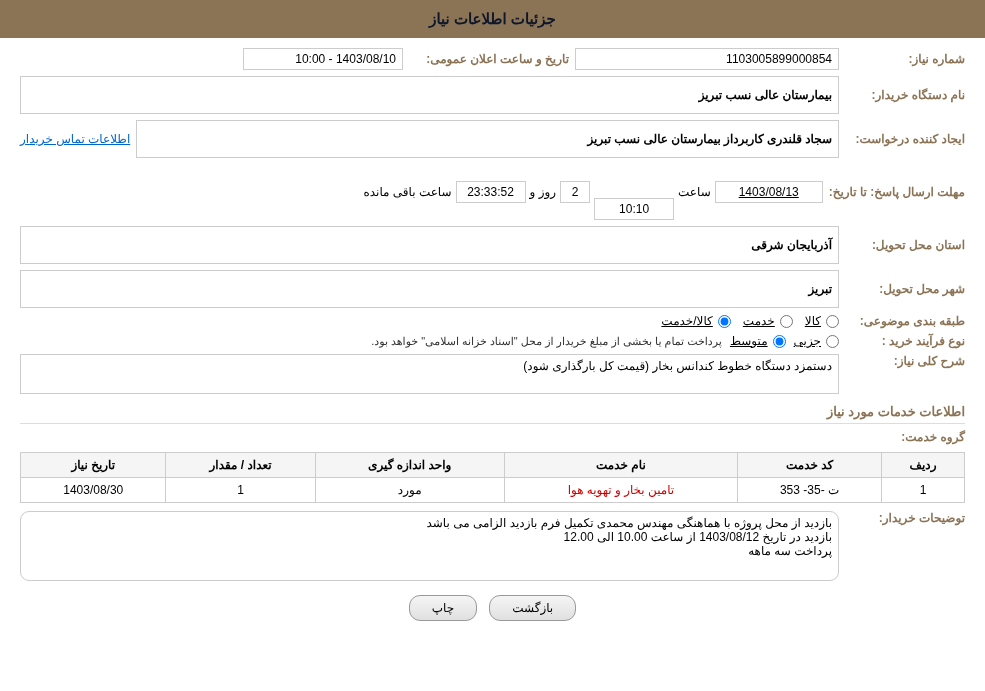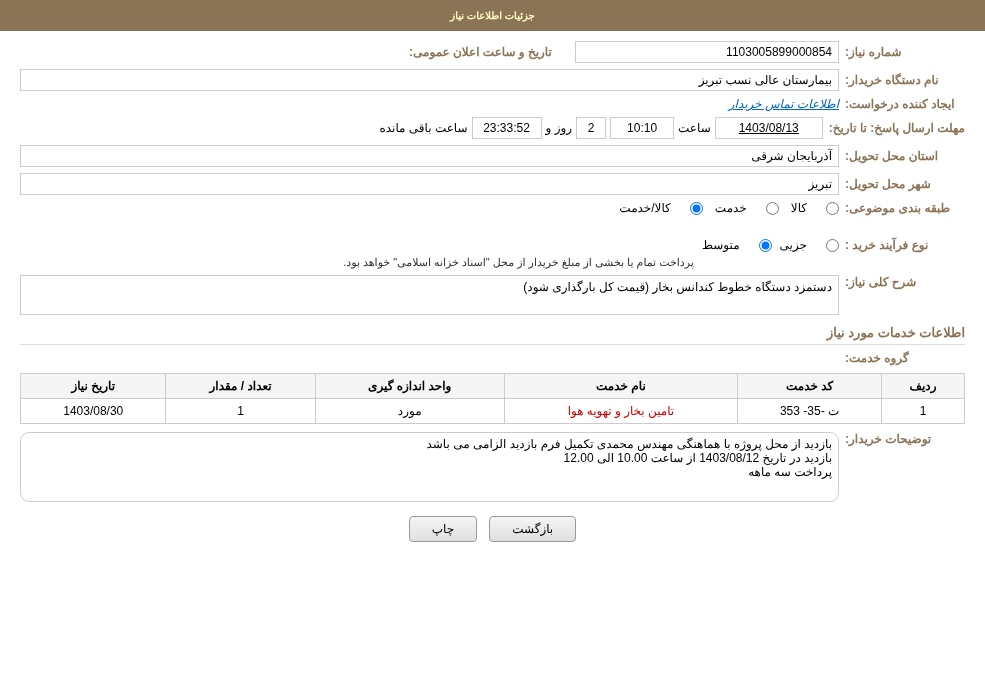--- a/index.html
+++ b/index.html
@@ -10,60 +10,60 @@
       direction: rtl;
     }
     .page-wrapper {
       width: 985px;
       min-height: 691px;
       background: #fff;
       margin: 0 auto;
     }
     .header-bar {
       background: #8B7355;
-      color: #fef9c3;
+      color: #0f172a;
       text-align: center;
       padding: 10px 0;
-      font-size: 10px;
+      font-size: 15px;
       font-weight: bold;
     }
     .content {
       padding: 10px 20px;
     }
     .form-row {
       display: flex;
       align-items: center;
       margin-bottom: 6px;
       gap: 6px;
     }
     .label {
       color: #8B7355;
       font-weight: bold;
       white-space: nowrap;
       min-width: 120px;
-      text-align: left;
+      text-align: right;
     }
     .field-box {
       border: 1px solid #ccc;
       background: #fff;
-      padding: 3px 6px;
+      padding: 11px 6px;
       min-height: 22px;
       flex: 1;
+      font-weight: bold;
     }
     .field-box-fixed {
       border: 1px solid #ccc;
       background: #fff;
       padding: 3px 6px;
       min-height: 22px;
     }
     .link-text {
       color: #0066cc;
       cursor: pointer;
       text-decoration: underline;
-      font-style: italic;
     }
     .date-time-row {
       display: flex;
       align-items: center;
       gap: 4px;
       flex: 1;
     }
     .small-field {
       border: 1px solid #ccc;
       background: #fff;
@@ -80,21 +80,22 @@
       padding-bottom: 4px;
     }
     .radio-group {
       display: flex;
       align-items: center;
       gap: 12px;
     }
     .radio-item {
       display: flex;
       align-items: center;
-      gap: 19px;
+      gap: 5px;
+      text-decoration: underline;
     }
     .process-row {
       display: flex;
       align-items: center;
       gap: 8px;
       flex: 1;
     }
     .table-section {
       margin: 8px 0;
     }
@@ -122,26 +123,25 @@
       margin-top: 14px;
       padding-bottom: 16px;
     }
     .btn {
       padding: 5px 22px;
       border: 1px solid #999;
       background: linear-gradient(to bottom, #f5f5f5, #e0e0e0);
       cursor: pointer;
       font-family: Tahoma, Arial, sans-serif;
       font-size: 12px;
-      border-radius: 4px;
+      border-radius: 11px;
     }
     .inline-note {
       color: #333;
       font-size: 11px;
-      margin-top: 35px;
     }
     .group-field-row {
       display: flex;
       align-items: center;
       gap: 6px;
       margin-bottom: 6px;
     }
     .textarea-wrapper {
       border: 1px solid #ccc;
       background: #fff;
@@ -159,38 +159,40 @@
   <div class="header-bar">
     <span>جزئیات اطلاعات نیاز</span>
   </div>
 
   <div class="content">
 
     <div class="form-row">
       <span class="label">شماره نیاز:</span>
       <div class="field-box-fixed" style="width:264px;">1103005899000854</div>
       <span class="label" style="min-width:160px;">تاریخ و ساعت اعلان عمومی:</span>
+      <div class="field-box-fixed" style="width:160px;">1403/08/10 - 10:00</div>
     </div>
 
     <div class="form-row">
       <span class="label">نام دستگاه خریدار:</span>
       <div class="field-box">بیمارستان عالی نسب تبریز</div>
     </div>
 
     <div class="form-row">
       <span class="label">ایجاد کننده درخواست:</span>
+      <div class="field-box">سجاد قلندری کاربرداز بیمارستان عالی نسب تبریز</div>
       <span class="link-text">اطلاعات تماس خریدار</span>
     </div>
 
     <div class="form-row">
       <span class="label">مهلت ارسال پاسخ: تا تاریخ:</span>
       <div class="date-time-row">
         <div class="small-field" style="width:108px;text-decoration:underline;">1403/08/13</div>
         <span>ساعت</span>
-        <div class="small-field" style="width:64px;">10:10</div>
+        <div class="small-field" style="width:80px;margin-top:34px;">10:10</div>
         <div class="small-field" style="width:30px;">2</div>
         <span>روز و</span>
         <div class="small-field" style="width:70px;">23:33:52</div>
         <span>ساعت باقی مانده</span>
       </div>
     </div>
 
     <div class="form-row">
       <span class="label">استان محل تحویل:</span>
       <div class="field-box">آذربایجان شرقی</div>

